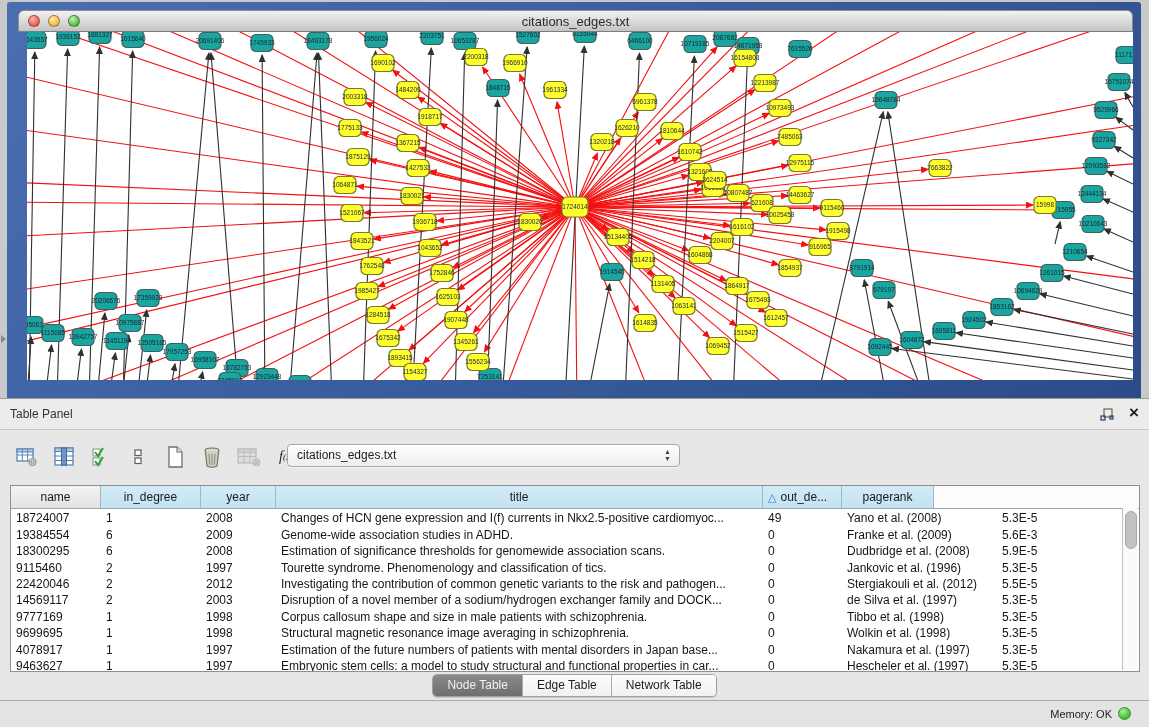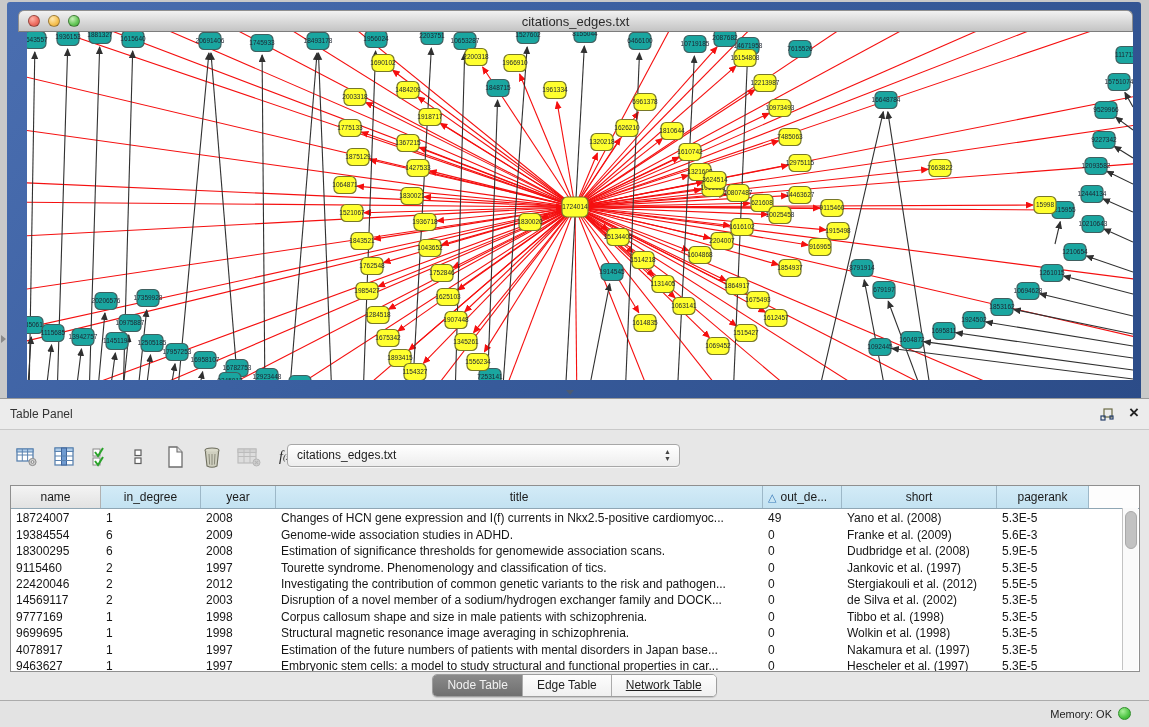--- a/index.html
+++ b/index.html
@@ -66,21 +66,21 @@
   #vscroll{position:absolute;right:1px;top:22px;bottom:1px;width:15px;background:#fafafa;
            border-left:1px solid #c3c3c3;}
   #vthumb{position:absolute;left:2px;top:3px;width:10px;height:36px;border-radius:6px;
           background:#c2c2c2;border:1px solid #a9a9a9;cursor:pointer;}
 
   #tabs-bar{position:absolute;left:0;right:0;top:276px;display:flex;justify-content:center;}
   #tabs{display:inline-flex;border:1px solid #9e9e9e;border-radius:5px;overflow:hidden;
         background:#fbfbfb;box-shadow:0 1px 1px rgba(0,0,0,.15);}
   .tab{height:21px;line-height:21px;padding:0 14px;font-size:12px;color:#1e1e1e;cursor:pointer;
        border-right:1px solid #ababab;background:linear-gradient(#fdfdfd,#f0f0f0);}
-  .tab:last-child{border-right:none;text-decoration:underline;}
+  .tab:last-child{border-right:none;}
   .tab.active{background:linear-gradient(#8a8a8a,#6f6f6f);color:#f2f2f2;}
 
   
   #status-bar{position:absolute;left:0;top:700px;width:1149px;height:27px;background:#e3e3e3;
               border-top:1px solid #ababab;box-sizing:border-box;}
   #memory-label{position:absolute;right:37px;top:7px;font-size:11px;color:#222;}
   #memory-dot{position:absolute;right:18px;top:6px;width:13px;height:13px;border-radius:50%;
               background:radial-gradient(circle at 35% 30%,#a9f09a,#4ec544 60%,#33a22c);
               border:1px solid #2f8f2a;box-sizing:border-box;}
 </style>
@@ -851,23 +851,20 @@
           <div class="hcell" style="width: 75px;">
             <span>year</span>
           </div>
           <div class="hcell" style="width: 487px;">
             <span>title</span>
           </div>
           <div class="hcell sorted" style="width: 79px;">
             <span class="sort-tri">△</span>
             <span>out_de...</span>
           </div>
-          <div class="hcell" style="width: 155px;">
-            <span>short</span>
-          </div>
           <div class="hcell" style="width: 92px;">
             <span>pagerank</span>
           </div>
           <div class="hfill"></div>
         </div>
       <div id="tbody">
           <div class="trow">
             <div class="tcell" style="width: 90px;">18724007</div>
             <div class="tcell" style="width: 100px;">1</div>
             <div class="tcell" style="width: 75px;">2008</div>
@@ -893,39 +890,39 @@
             <div class="tcell" style="width: 79px;">0</div>
             <div class="tcell" style="width: 155px;">Dudbridge et al. (2008)</div>
             <div class="tcell" style="width: 92px;">5.9E-5</div>
           </div>
           <div class="trow">
             <div class="tcell" style="width: 90px;">9115460</div>
             <div class="tcell" style="width: 100px;">2</div>
             <div class="tcell" style="width: 75px;">1997</div>
             <div class="tcell" style="width: 487px;">Tourette syndrome. Phenomenology and classification of tics.</div>
             <div class="tcell" style="width: 79px;">0</div>
-            <div class="tcell" style="width: 155px;">Jankovic et al. (1997)</div>
+            <div class="tcell" style="width: 155px;">Jankovic et al. (1996)</div>
             <div class="tcell" style="width: 92px;">5.3E-5</div>
           </div>
           <div class="trow">
             <div class="tcell" style="width: 90px;">22420046</div>
             <div class="tcell" style="width: 100px;">2</div>
             <div class="tcell" style="width: 75px;">2012</div>
             <div class="tcell" style="width: 487px;">Investigating the contribution of common genetic variants to the risk and pathogen...</div>
             <div class="tcell" style="width: 79px;">0</div>
             <div class="tcell" style="width: 155px;">Stergiakouli et al. (2012)</div>
             <div class="tcell" style="width: 92px;">5.5E-5</div>
           </div>
           <div class="trow">
             <div class="tcell" style="width: 90px;">14569117</div>
             <div class="tcell" style="width: 100px;">2</div>
             <div class="tcell" style="width: 75px;">2003</div>
             <div class="tcell" style="width: 487px;">Disruption of a novel member of a sodium/hydrogen exchanger family and DOCK...</div>
             <div class="tcell" style="width: 79px;">0</div>
-            <div class="tcell" style="width: 155px;">de Silva et al. (2002)</div>
+            <div class="tcell" style="width: 155px;">de Silva et al. (1997)</div>
             <div class="tcell" style="width: 92px;">5.3E-5</div>
           </div>
           <div class="trow">
             <div class="tcell" style="width: 90px;">9777169</div>
             <div class="tcell" style="width: 100px;">1</div>
             <div class="tcell" style="width: 75px;">1998</div>
             <div class="tcell" style="width: 487px;">Corpus callosum shape and size in male patients with schizophrenia.</div>
             <div class="tcell" style="width: 79px;">0</div>
             <div class="tcell" style="width: 155px;">Tibbo et al. (1998)</div>
             <div class="tcell" style="width: 92px;">5.3E-5</div>

